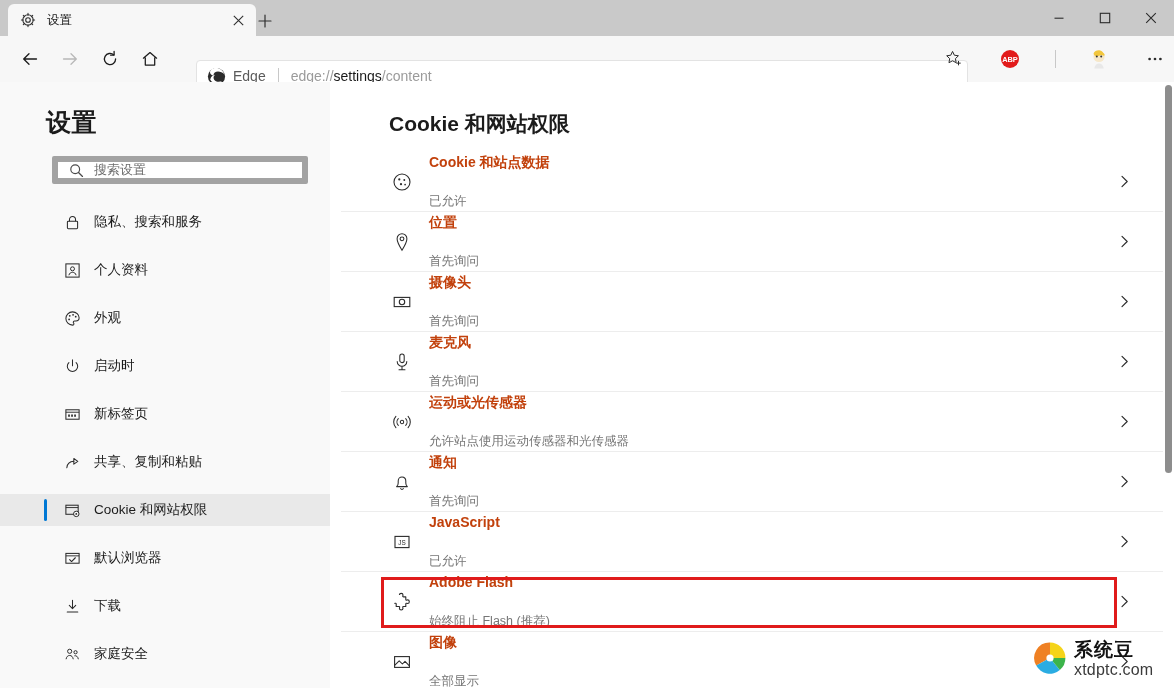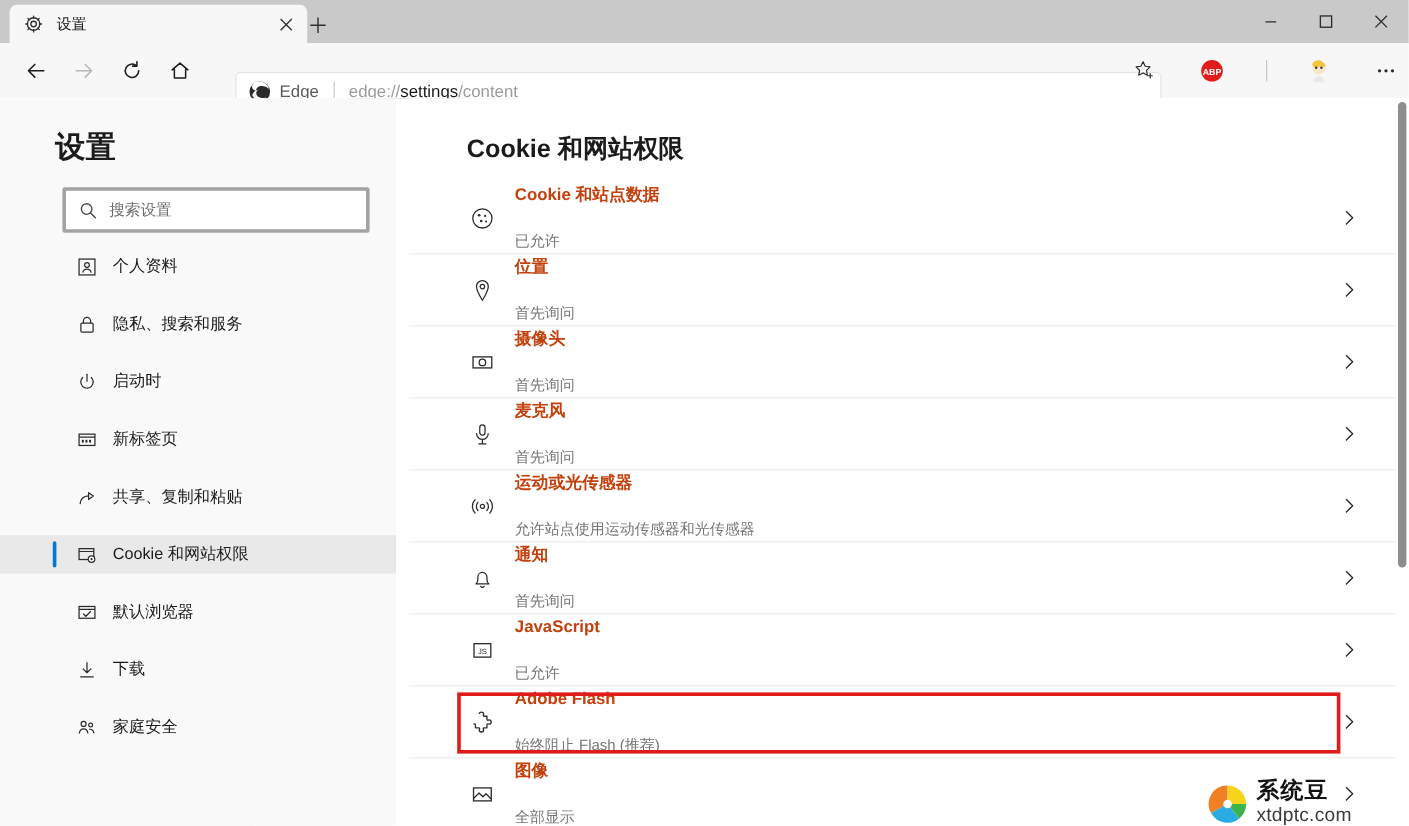--- a/index.html
+++ b/index.html
@@ -77,22 +77,22 @@
 
   .sidebar {
     position: absolute; left: 0; top: 0; width: 330px; height: 606px;
     background: #f9f9f9; overflow: hidden;
   }
   .sb-title {
     position: absolute; left: 46px; top: 24px;
     font-size: 25px; font-weight: bold; color: #1b1b1b; letter-spacing: .5px;
   }
   .searchbox {
-    position: absolute; left: 52px; top: 74px; width: 256px; height: 38px;
-    background: #ffffff; border: 3px solid #a3a3a3; border-radius: 2px;
+    position: absolute; left: 52px; top: 74px; width: 256px; height: 28px;
+    background: #ffffff; border: 6px solid #a3a3a3; border-radius: 2px;
     display: flex; align-items: center;
   }
   .search-ph { font-size: 13px; color: #6b6b6b; margin-left: 10px; }
 
   .sb-list { position: absolute; left: 0; top: 124px; width: 330px; }
   .sb-item {
     position: relative; height: 32px; display: flex; align-items: center;
     padding-left: 64px; margin-bottom: 16px;
   }
   .sb-item .sbi-icon {
@@ -144,22 +144,22 @@
   }
 
   
   .redbox {
     position: absolute; left: 381px; top: 577px; width: 736px; height: 51px;
     border: 3px solid #e01b1b; pointer-events: none; z-index: 30;
   }
 
   
   .watermark {
-    position: absolute; left: 1005px; top: 640px; width: 136px; height: 48px;
-    display: flex; align-items: flex-end; z-index: 40;
+    position: absolute; left: 1032px; top: 640px; width: 136px; height: 48px;
+    display: flex; align-items: flex-start; z-index: 40;
   }
   .wm-logo { width: 36px; height: 36px; flex: 0 0 auto; }
   .wm-text { margin-left: 6px; display: flex; flex-direction: column; line-height: 1; }
   .wm-cn { font-size: 19px; font-weight: bold; color: #131313; letter-spacing: 1px; }
   .wm-en { font-size: 16px; color: #3b3b3b; margin-top: 3px; letter-spacing: .2px; }
 </style>
 </head>
 <body>
 
 <div class="window">
@@ -289,38 +289,50 @@
           </svg>
         </span>
         <span class="search-ph">搜索设置</span>
       </div>
 
       <div class="sb-list">
 
         <div class="sb-item">
           <span class="sbi-icon">
             <svg width="17" height="17" viewBox="0 0 18 18">
+              <rect x="3.6" y="7.6" width="10.8" height="8" rx="1" fill="none" stroke="#2b2b2b" stroke-width="1.1"></rect>
+              <path d="M5.8 7.6V5.8a3.2 3.2 0 1 1 6.4 0v1.8" fill="none" stroke="#2b2b2b" stroke-width="1.1"></path>
+            </svg>
+          </span>
+          <span class="sbi-label">隐私、搜索和服务</span>
+        </div>
+
+        <div class="sb-item">
+          <span class="sbi-icon">
+            <svg width="17" height="17" viewBox="0 0 18 18">
               <rect x="2" y="2" width="14" height="14" fill="none" stroke="#2b2b2b" stroke-width="1.1"></rect>
               <circle cx="9" cy="7.2" r="2.1" fill="none" stroke="#2b2b2b" stroke-width="1.05"></circle>
               <path d="M5.2 14c.5-2.1 2-3.1 3.8-3.1s3.3 1 3.8 3.1" fill="none" stroke="#2b2b2b" stroke-width="1.05"></path>
             </svg>
           </span>
           <span class="sbi-label">个人资料</span>
         </div>
 
         <div class="sb-item">
           <span class="sbi-icon">
             <svg width="17" height="17" viewBox="0 0 18 18">
-              <rect x="3.6" y="7.6" width="10.8" height="8" rx="1" fill="none" stroke="#2b2b2b" stroke-width="1.1"></rect>
-              <path d="M5.8 7.6V5.8a3.2 3.2 0 1 1 6.4 0v1.8" fill="none" stroke="#2b2b2b" stroke-width="1.1"></path>
-            </svg>
-          </span>
-          <span class="sbi-label">隐私、搜索和服务</span>
-        </div>
-
+              <path d="M9 2a7 7 0 0 0 0 14c1 0 1.5-.6 1.5-1.3 0-.8-.7-1-.7-1.8 0-.7.6-1.2 1.4-1.2h1.4A3.4 3.4 0 0 0 16 8.3C16 4.8 12.9 2 9 2z" fill="none" stroke="#2b2b2b" stroke-width="1.1"></path>
+              <circle cx="6.1" cy="6.2" r=".95" fill="#2b2b2b"></circle>
+              <circle cx="9.6" cy="5.1" r=".95" fill="#2b2b2b"></circle>
+              <circle cx="12.4" cy="7.1" r=".95" fill="#2b2b2b"></circle>
+              <circle cx="5.4" cy="10" r=".95" fill="#2b2b2b"></circle>
+            </svg>
+          </span>
+          <span class="sbi-label">外观</span>
+        </div>
 
         <div class="sb-item">
           <span class="sbi-icon">
             <svg width="17" height="17" viewBox="0 0 18 18">
               <path d="M5.2 4.8a5.5 5.5 0 1 0 7.6 0" fill="none" stroke="#2b2b2b" stroke-width="1.1" stroke-linecap="round"></path>
               <path d="M9 2v6.2" stroke="#2b2b2b" stroke-width="1.1" stroke-linecap="round"></path>
             </svg>
           </span>
           <span class="sbi-label">启动时</span>
         </div>

